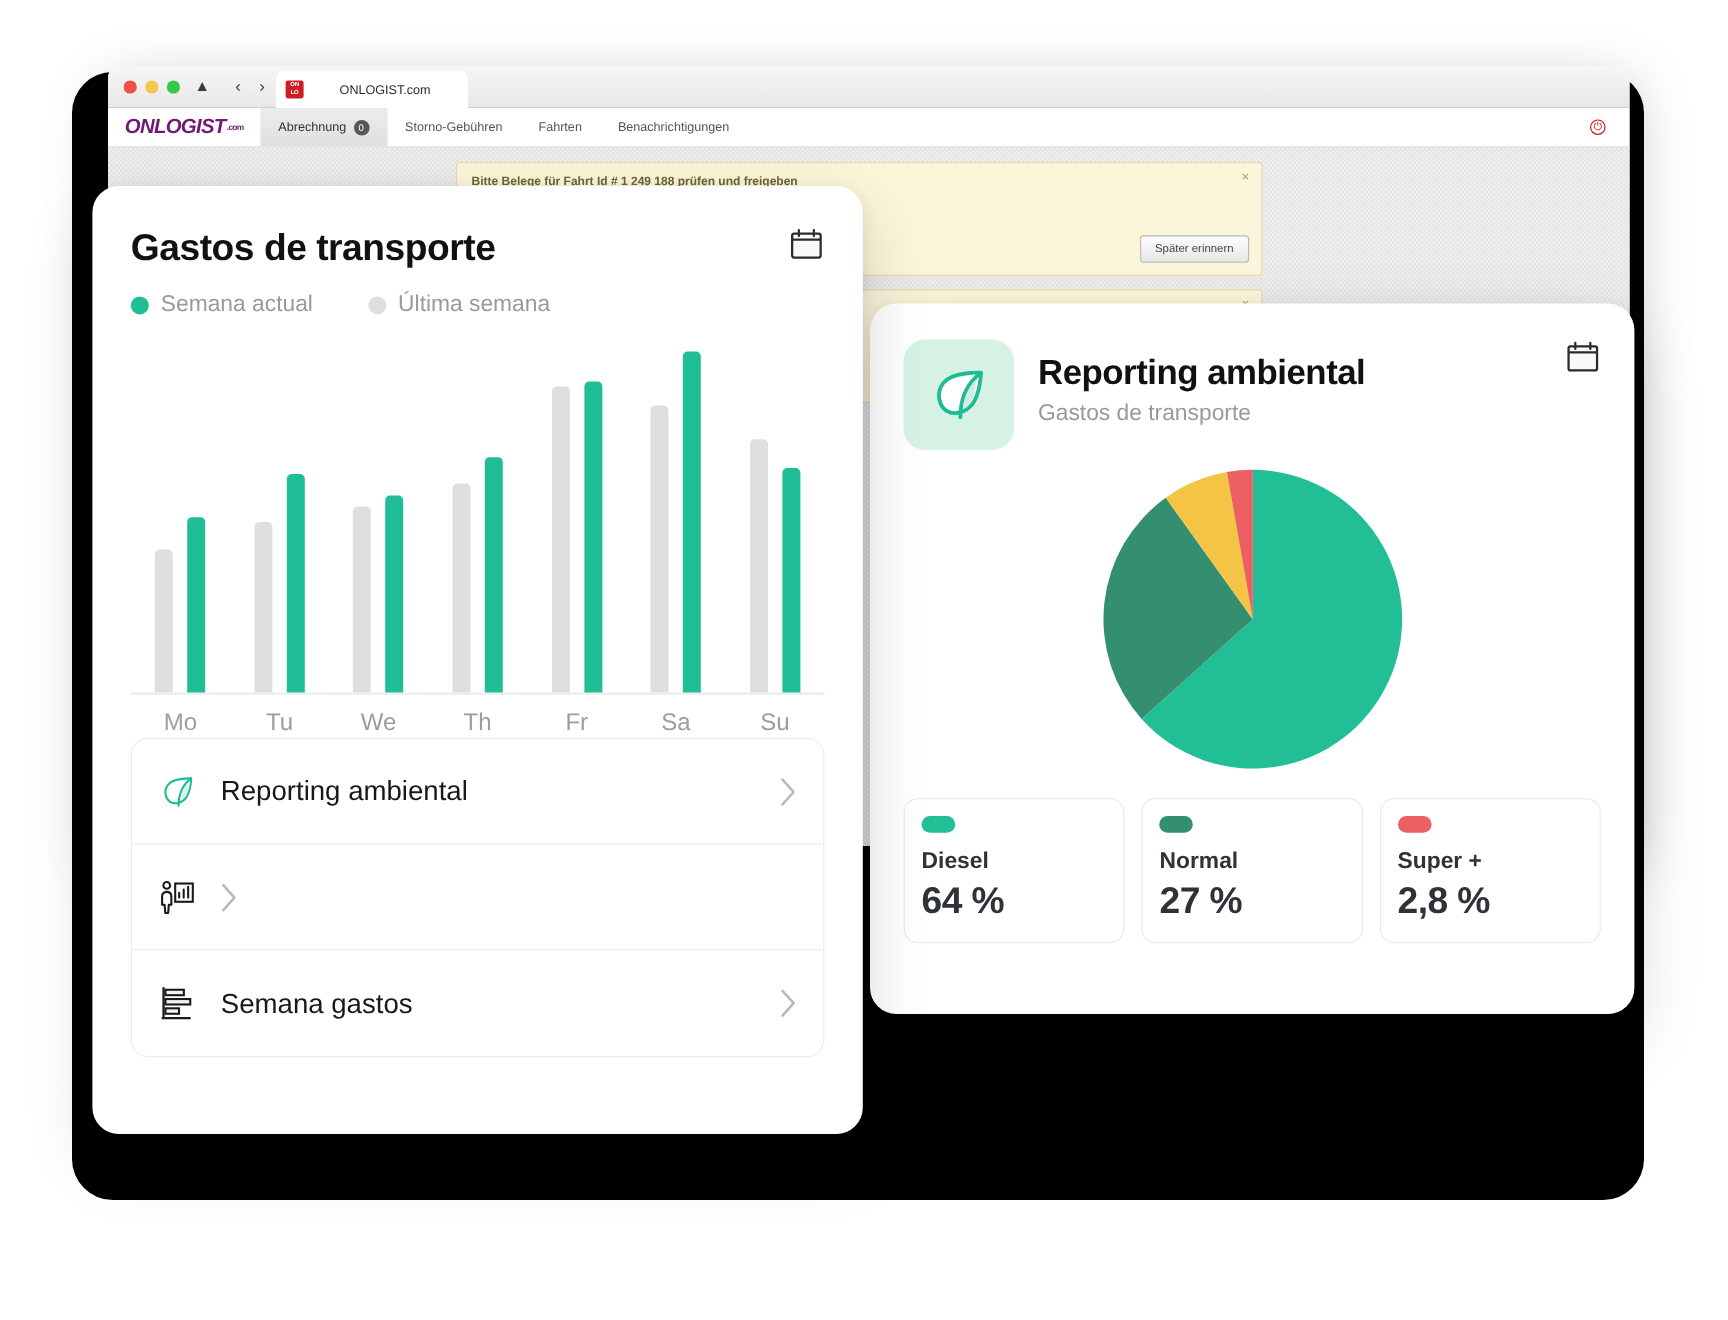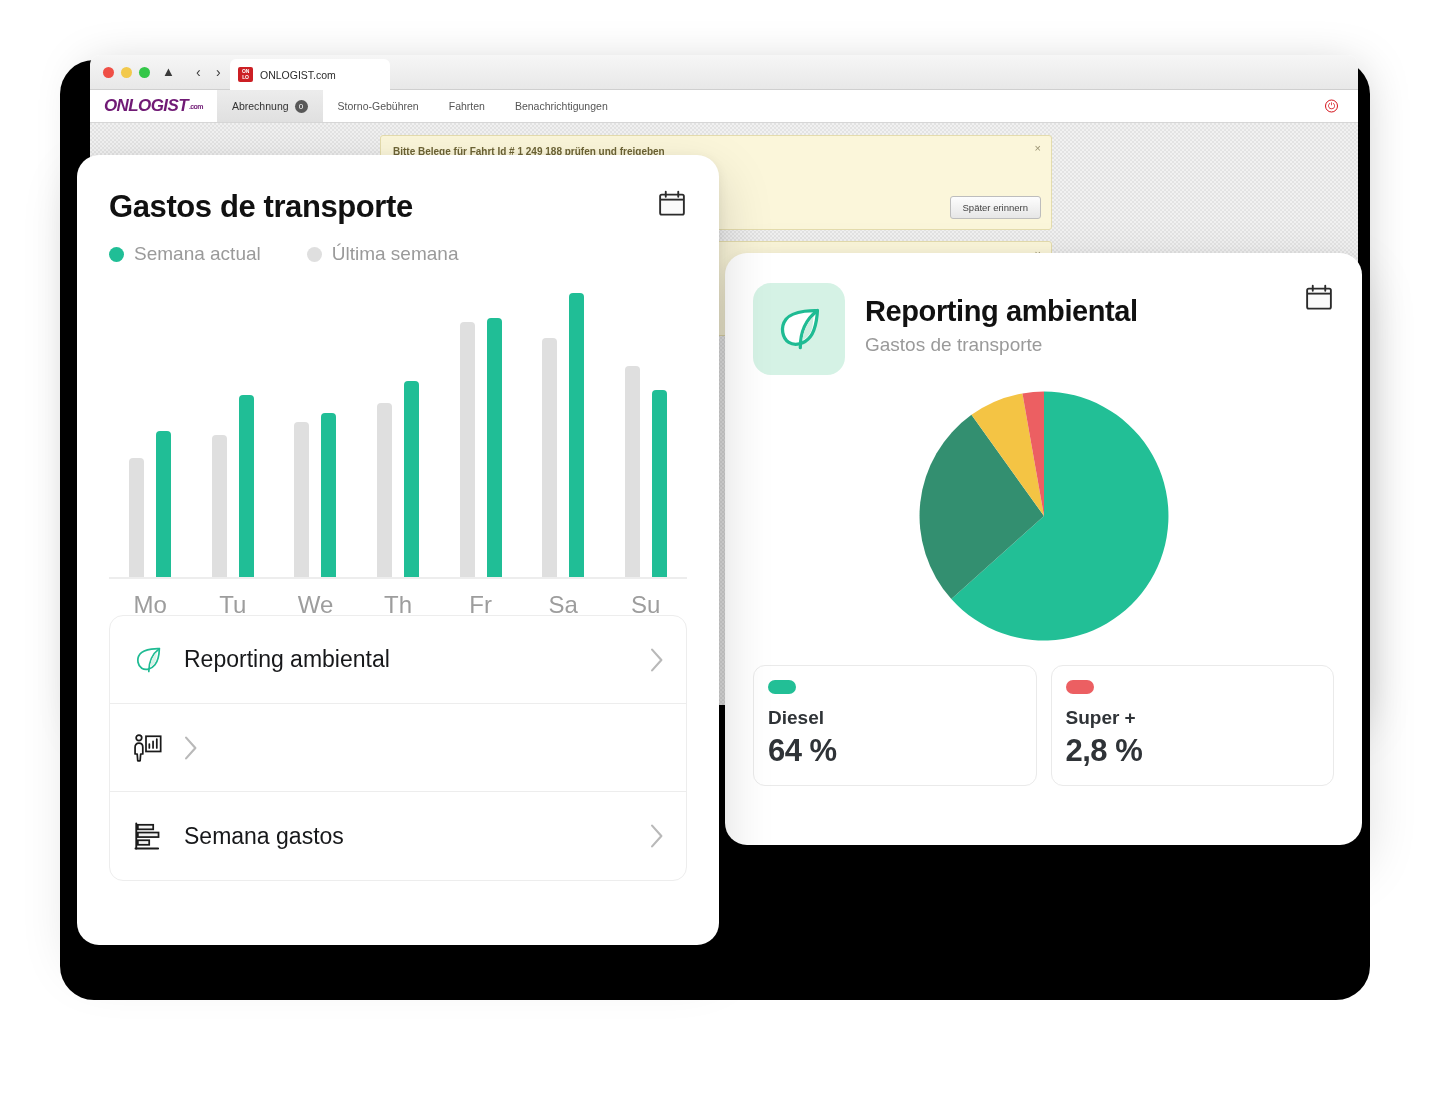--- a/index.html
+++ b/index.html
@@ -47,21 +47,21 @@
     background: #fff; border-radius: 6px 6px 0 0;
     display: flex; align-items: center; gap: 7px; padding: 0 8px;
   }
   .favicon {
     width: 15px; height: 15px; border-radius: 2px;
     background: #cc1f24; flex: none;
     display: flex; align-items: center; justify-content: center;
     color: #fff; font-size: 5px; font-weight: 700; line-height: 1.1;
     letter-spacing: -.2px; text-align: center; overflow: hidden;
   }
-  .tab-title { font-size: 10.5px; color: #2b2b2b; white-space: nowrap; }
+  .tab-title { font-size: 10.5px; color: #2b2b2b; white-space: nowrap; margin-left: 23px; }
 
   
   .app-nav {
     position: relative; height: 33px; background: #ffffff;
     border-bottom: 1px solid #d6d6d6;
     display: flex; align-items: stretch;
   }
   .brand {
     display: flex; align-items: center; padding: 0 14px;
     font-size: 17px; font-weight: 800; font-style: italic;
@@ -140,21 +140,21 @@
   .day-group {
     flex: 1 1 0; height: 100%;
     display: flex; align-items: flex-end; justify-content: center; gap: 12px;
   }
   .bar { width: 15px; border-radius: 4px 4px 0 0; }
   .bar.prev { background: #dfdfdf; }
   .bar.curr { background: #20be96; }
   .axis { display: flex; margin-top: 12px; }
   .axis-label {
     flex: 1 1 0; text-align: center;
-    font-size: 24px; color: #9d9d9d;
+    font-size: 20px; color: #9d9d9d;
   }
 
   
   .list {
     margin-top: 28px; border: 1px solid #ededed; border-radius: 14px;
     overflow: hidden;
   }
   .list-item {
     display: flex; align-items: center; gap: 20px;
     height: 88px; padding: 0 22px;
@@ -274,20 +274,25 @@
           <path d="M 100 100 L 42.89137846746253 20.359524444831465 A 98 98 0 0 1 83.01583480240109 3.482964547492088 Z" fill="#f4c444"></path>
           <path d="M 100 100 L 83.01583480240109 3.482964547492088 A 98 98 0 0 1 99.99999999999999 2 Z" fill="#ec5f62"></path>
         </svg>
     </div>
 
     <div class="stats">
       <div class="stat">
         <div class="stat-swatch" style="background:#22bf96"></div>
         <div class="stat-name">Diesel</div>
         <div class="stat-value">64 %</div>
+      </div>
+      <div class="stat">
+        <div class="stat-swatch" style="background:#338f70"></div>
+        <div class="stat-name">Normal</div>
+        <div class="stat-value">27 %</div>
       </div>
       <div class="stat">
         <div class="stat-swatch" style="background:#ec5f62"></div>
         <div class="stat-name">Super +</div>
         <div class="stat-value">2,8 %</div>
       </div>
     </div>
   </div>
 
   <div class="card" id="left-card">

